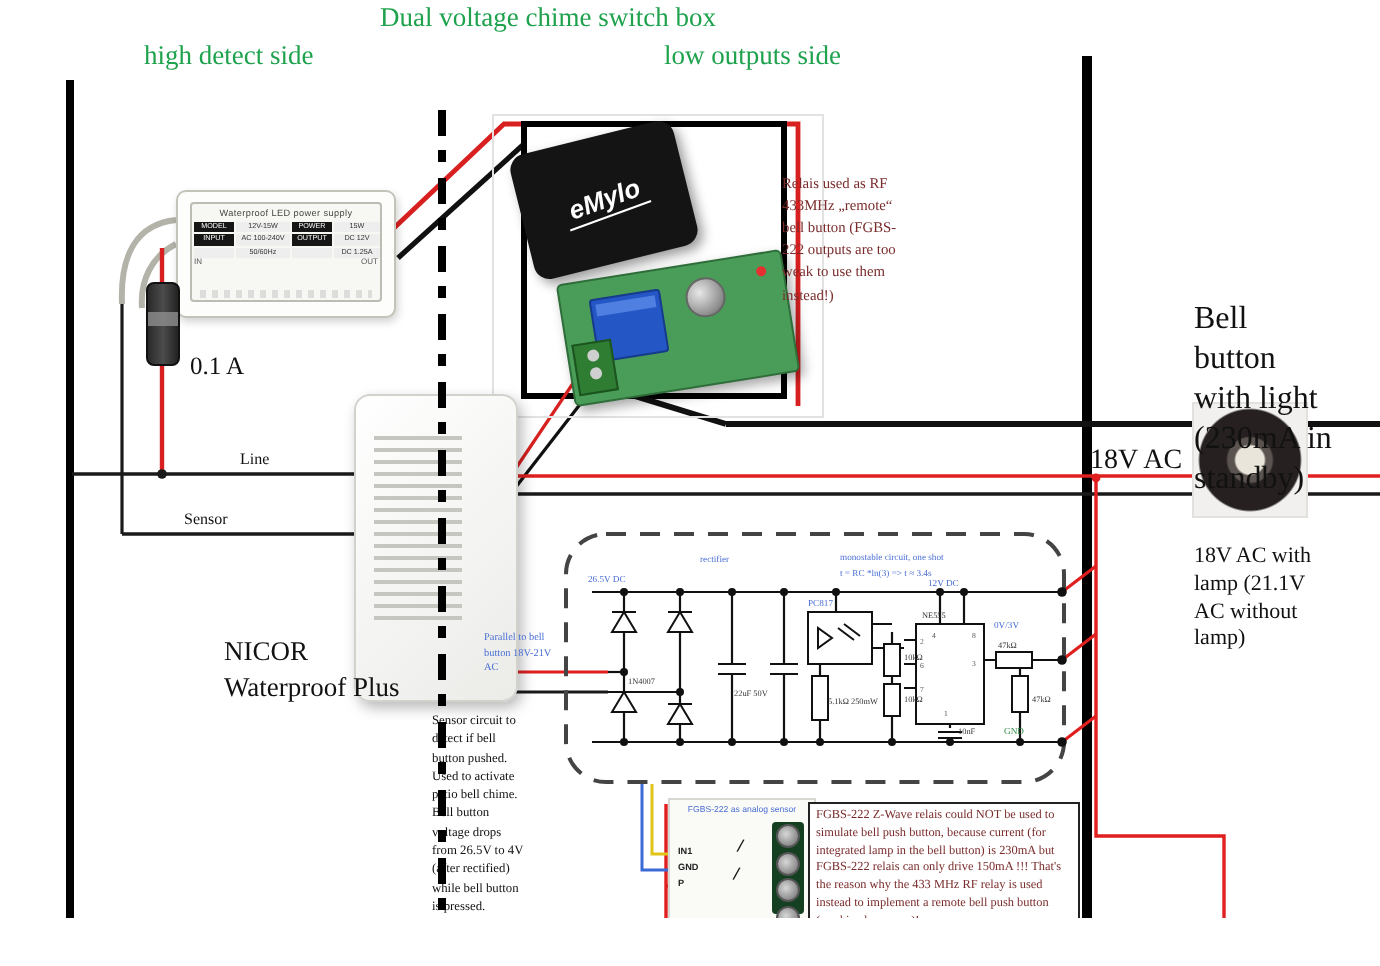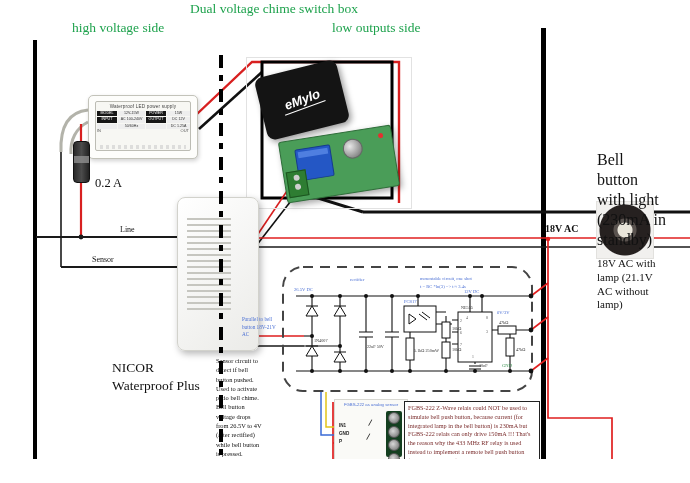--- a/index.html
+++ b/index.html
@@ -222,21 +222,21 @@
         <text x="486" y="333" class="cpin">3</text>
         <text x="460" y="322" class="cpin">2</text>
         <text x="460" y="334" class="cpin">6</text>
         <text x="460" y="346" class="cpin">7</text>
         <text x="472" y="358" class="cpin">1</text>
       </g>
     </g>
   </svg>
 
   <div class="txt title green" style="left:174px;top:1px;width:200px;text-align:center;">Dual voltage chime switch box</div>
-  <div class="txt title green" style="left:72px;top:20px;">high voltage side</div>
+  <div class="txt title green" style="left:72px;top:20px;">high detect side</div>
   <div class="txt title green" style="left:332px;top:20px;">low outputs side</div>
 
   <div class="dev psu">
     <div class="psu-label">
       <div class="psu-title">Waterproof LED power supply</div>
       <div class="psu-grid">
         <span class="k">MODEL</span>
         <span>12V-15W</span>
         <span class="k">POWER</span>
         <span>15W</span>
@@ -249,53 +249,54 @@
         <span></span>
         <span>DC 1.25A</span>
       </div>
       <div class="psu-in">IN</div>
       <div class="psu-out">OUT</div>
       <div class="psu-foot"></div>
     </div>
   </div>
 
   <div class="dev fuse"></div>
-  <div class="txt" style="left:95px;top:176px;font-size:12.5px;">0.2 A</div>
+  <div class="txt" style="left:95px;top:176px;font-size:12.5px;">0.1 A</div>
 
   <div class="txt" style="left:120px;top:225px;font-size:8px;">Line</div>
   <div class="txt" style="left:92px;top:255px;font-size:8px;">Sensor</div>
 
   <div class="dev chime">
     <div class="grille"></div>
   </div>
-  <div class="txt" style="left:112px;top:317px;font-size:13.5px;line-height:1.35;margin-top:42px;">
+  <div class="txt" style="left:112px;top:317px;font-size:13.5px;line-height:1.35;">
     <div>NICOR</div>
     <div>Waterproof Plus</div>
   </div>
 
   <div class="abs photo-frame"></div>
   <div class="dev emylo">
     <span>eMylo</span>
   </div>
   <div class="dev pcb">
     <div class="relaycube"></div>
     <div class="capcyl"></div>
     <div class="term">
         <i></i>
         <i></i>
       </div>
     <div class="led"></div>
   </div>
+  <div class="txt maroon" style="left:391px;top:86px;width:63px;font-size:7.4px;line-height:1.5;">Relais used as RF 433MHz „remote“ bell button (FGBS-222 outputs are too weak to use them instead!)</div>
 
   <div class="txt" style="left:597px;top:150px;width:70px;font-size:16px;line-height:1.25;">Bell button with light (230mA in standby)</div>
   <div class="dev bellbtn">
       <i></i>
     </div>
-  <div class="txt" style="left:545px;top:223px;font-size:10px;font-weight:bold;">18V AC</div>
-  <div class="txt" style="left:597px;top:257px;width:70px;font-size:11px;line-height:1.25;">18V AC with lamp (21.1V AC without lamp)</div>
+  <div class="txt" style="left:545px;top:223px;font-size:14px;">18V AC</div>
+  <div class="txt" style="left:597px;top:272px;width:70px;font-size:11px;line-height:1.25;">18V AC with lamp (21.1V AC without lamp)</div>
 
   <div class="txt" style="left:216px;top:356px;width:48px;font-size:6.4px;line-height:1.45;">Sensor circuit to detect if  bell button pushed. Used to activate patio bell chime. Bell button voltage drops from 26.5V to 4V (after rectified) while bell button is pressed.</div>
   <div class="txt blue" style="left:242px;top:316px;width:40px;font-size:5.2px;line-height:1.45;">Parallel to bell button 18V-21V AC</div>
 
   <div class="dev fgbs">
     <div class="fgbs-title">FGBS-222 as analog sensor</div>
     <div class="fgbs-pin" style="top:23px;">IN1</div>
     <div class="fgbs-pin" style="top:31px;">GND</div>
     <div class="fgbs-pin" style="top:39px;">P</div>
     <div class="fgbs-sw">/</div>

